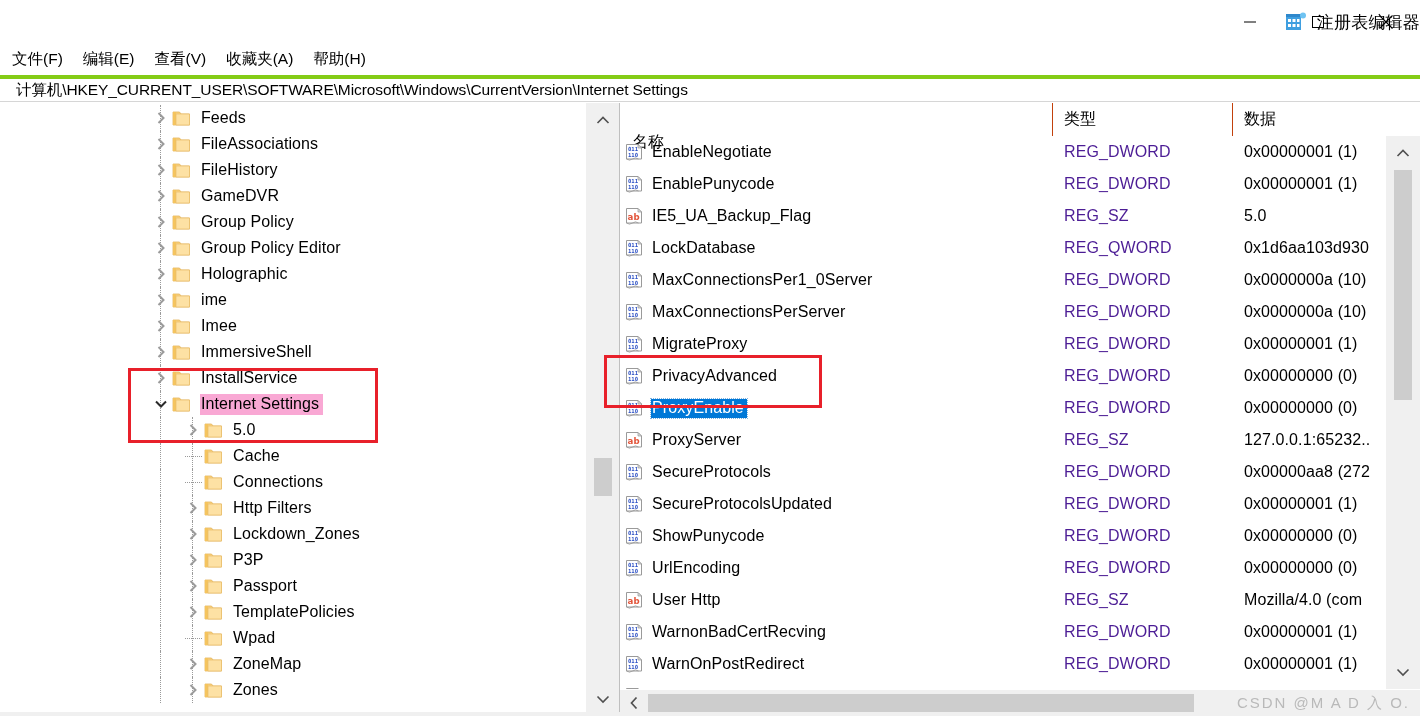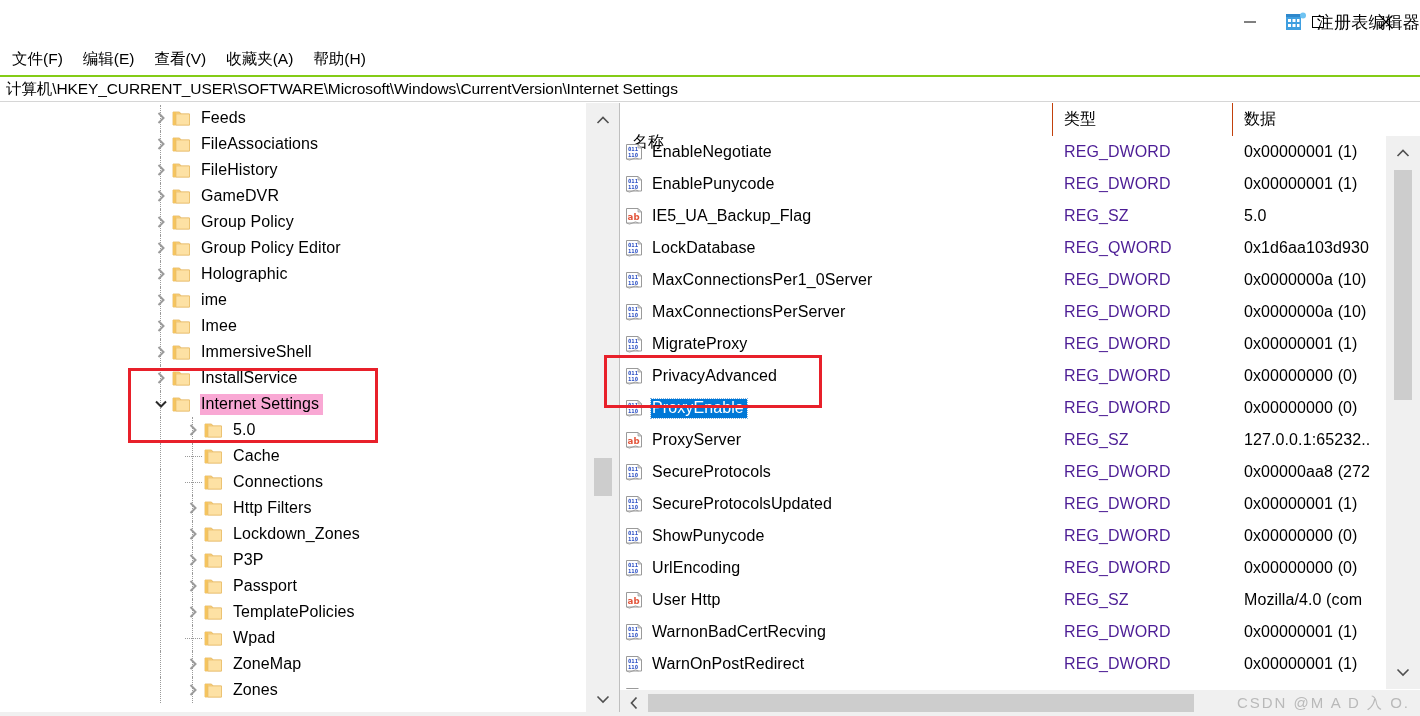--- a/index.html
+++ b/index.html
@@ -55,24 +55,24 @@
   .menu-item {
     font-size: 15.5px; color: #000000;
     margin-right: 18px;
     white-space: nowrap;
     padding: 2px 1px;
   }
 
   
   .addressbar {
     height: 27px; flex: 0 0 27px;
-    border-top: 2px solid #84cc16;
+    border-top: 4px solid #84cc16;
     border-bottom: 1px solid #d6d6d6;
     display: flex; align-items: center;
-    padding-left: 6px;
+    padding-left: 16px;
     background: #ffffff;
   }
   .address-text {
     font-size: 15.5px; color: #000000;
     white-space: nowrap; letter-spacing: -0.1px;
   }
 
   
   .content {
     flex: 1 1 auto;

